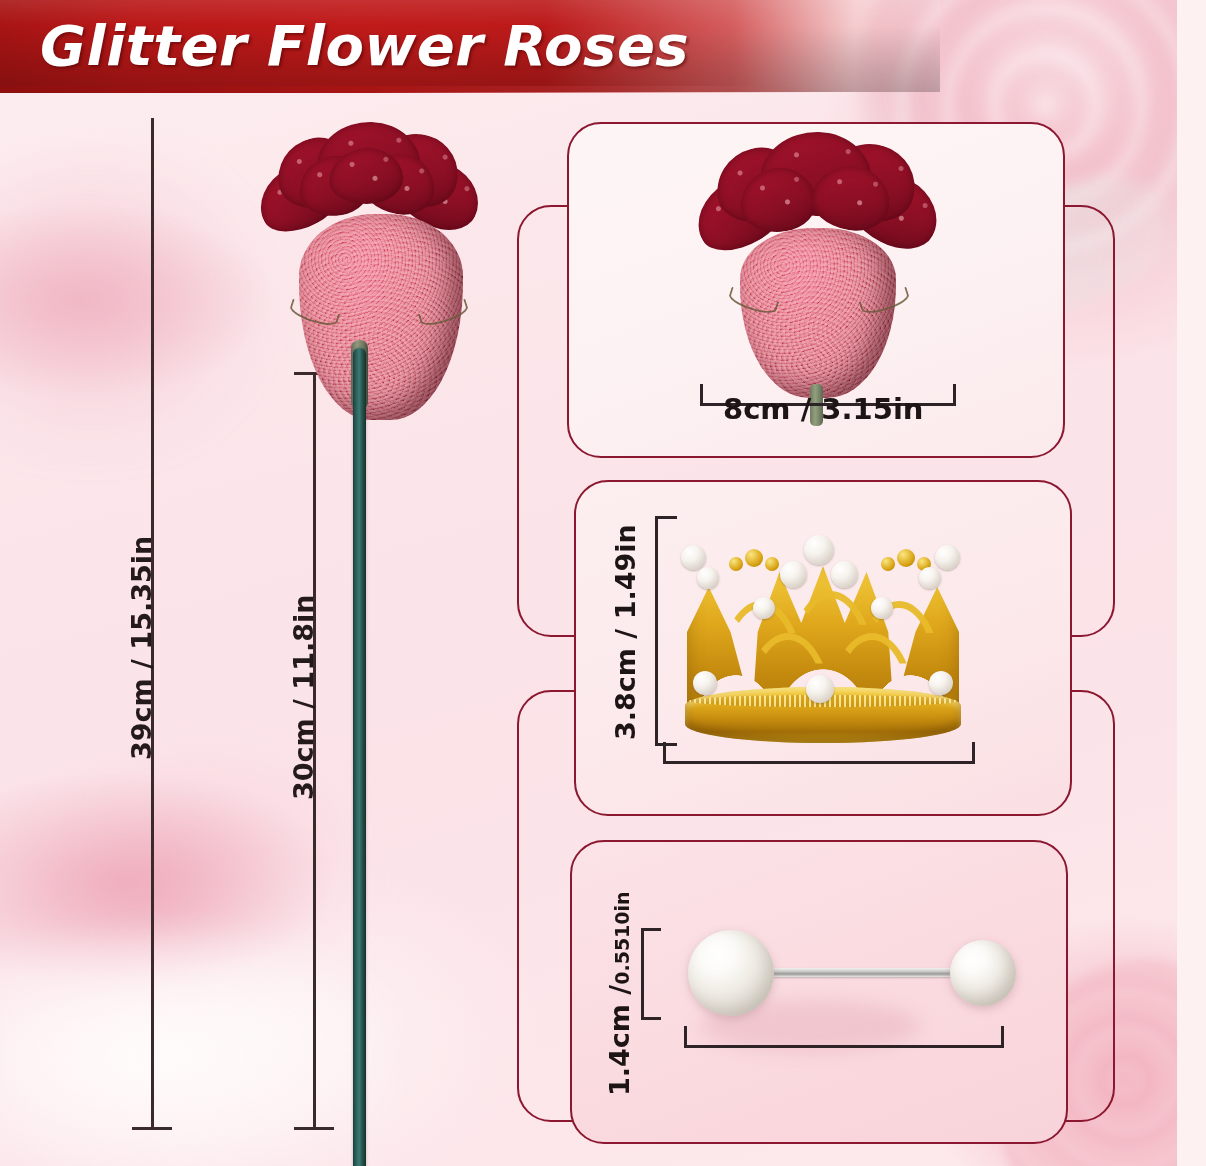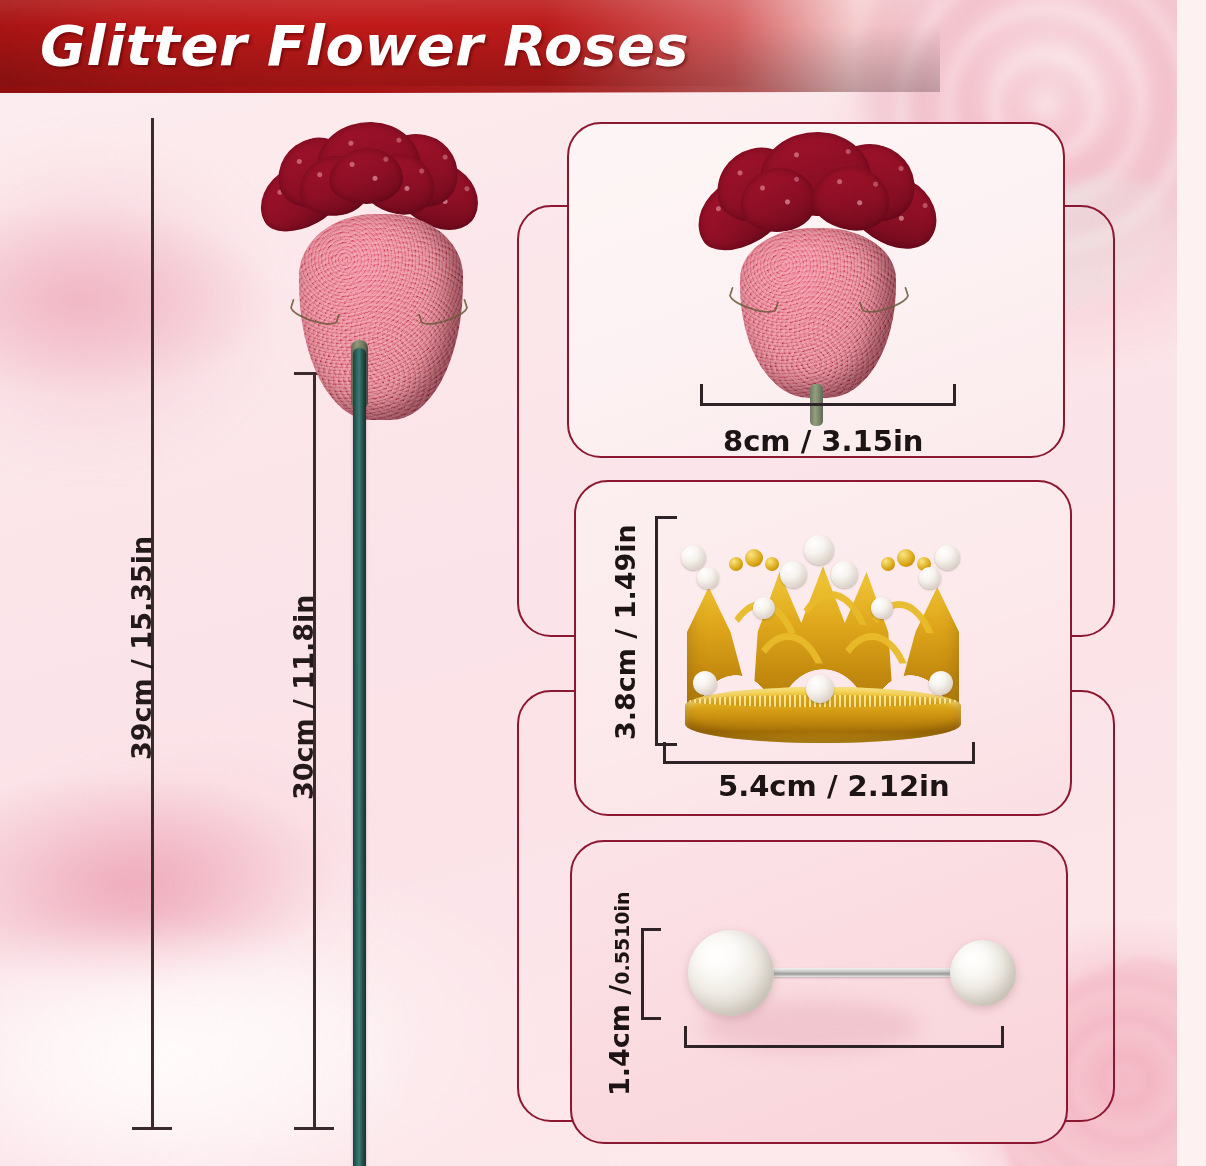--- a/index.html
+++ b/index.html
@@ -213,21 +213,21 @@
     <div class="sepal" style="left:170px;top:162px;transform:rotate(-18deg);"></div>
     <div style="position:absolute;left:120px;top:252px;width:13px;height:42px;border-radius:5px;
       background:linear-gradient(90deg,#6f7a60,#93a07f 40%,#5d6a52 100%);"></div>
   </div>
 
   <div class="brk" style="left:700px;top:384px;width:256px;height:22px;">
     <span style="left:0;top:19px;width:256px;height:3px;"></span>
     <span style="left:0;top:0;width:3px;height:22px;"></span>
     <span style="left:253px;top:0;width:3px;height:22px;"></span>
   </div>
-  <div class="dimtxt" style="left:723px;top:424px;">8cm / 3.15in</div>
+  <div class="dimtxt" style="left:723px;top:392px;">8cm / 3.15in</div>
 
   <div class="card card-2" style="left:574px;top:480px;width:494px;height:332px;">
   </div>
   <div class="crown">
     <div class="crown-body"></div>
     <div class="crown-arc" style="left:54px;top:96px;width:74px;height:70px;"></div>
     <div class="crown-arc" style="left:122px;top:86px;width:78px;height:78px;"></div>
     <div class="crown-arc" style="left:192px;top:96px;width:74px;height:70px;"></div>
     <div class="crown-arc" style="left:82px;top:128px;width:72px;height:60px;"></div>
     <div class="crown-arc" style="left:166px;top:128px;width:72px;height:60px;"></div>
@@ -260,21 +260,20 @@
     <span style="left:0;top:0;width:22px;height:3px;"></span>
     <span style="left:0;top:227px;width:22px;height:3px;"></span>
   </div>
   <div class="dimtxt-v" style="left:610px;top:740px;transform:rotate(-90deg);">3.8cm / 1.49in</div>
 
   <div class="brk" style="left:663px;top:742px;width:312px;height:22px;">
     <span style="left:0;top:19px;width:312px;height:3px;"></span>
     <span style="left:0;top:0;width:3px;height:22px;"></span>
     <span style="left:309px;top:0;width:3px;height:22px;"></span>
   </div>
-  <div class="dimtxt" style="left:718px;top:769px;">5.4cm / 2.12in</div>
 
   <div class="card card-3" style="left:570px;top:840px;width:494px;height:300px;">
   </div>
   <div class="pin-shadow" style="left:700px;top:1000px;width:220px;height:52px;"></div>
   <div>
     <div class="pin-bar"></div>
     <div class="bigpearl" style="left:688px;top:930px;width:86px;height:86px;"></div>
     <div class="bigpearl" style="left:950px;top:940px;width:66px;height:66px;"></div>
   </div>
 

